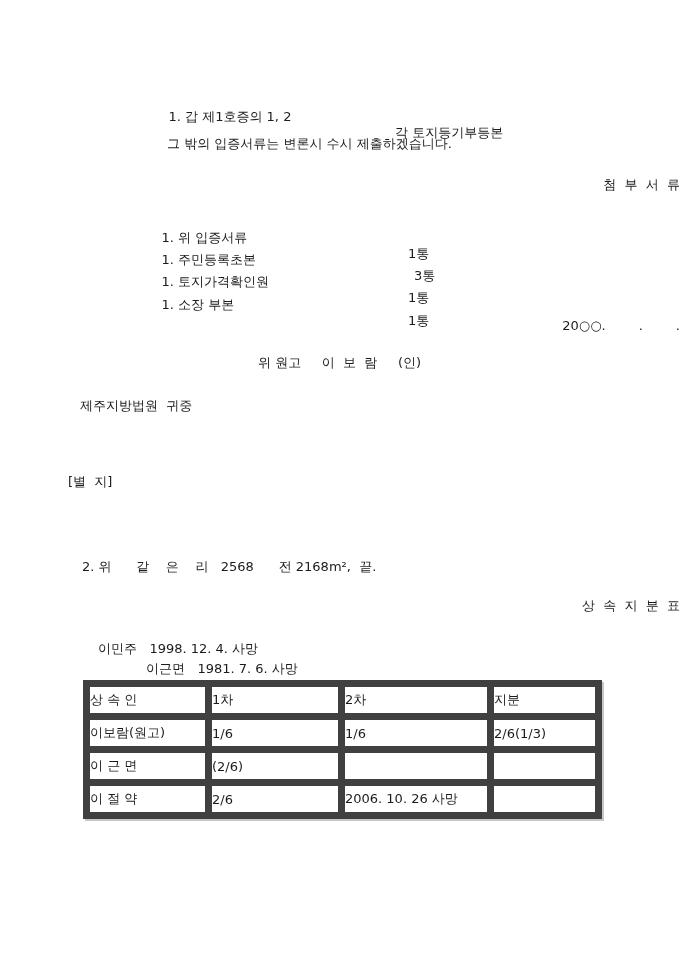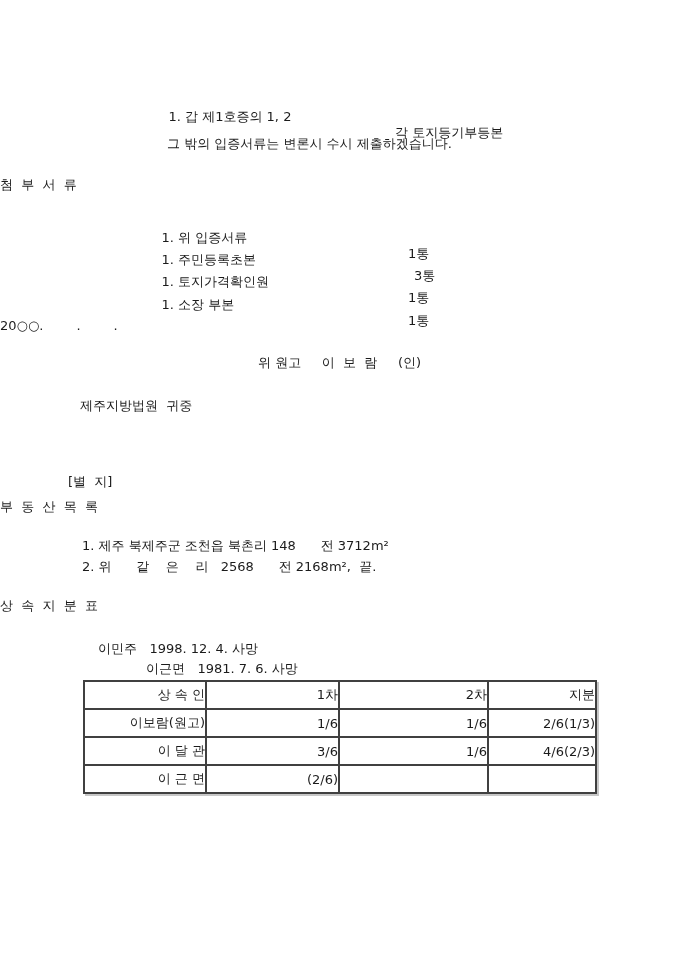--- a/index.html
+++ b/index.html
@@ -14,40 +14,40 @@
     overflow: hidden;
   }
   .t {
     position: absolute;
     white-space: pre;
     line-height: 16px;
   }
   .center {
     left: 0;
     width: 680px;
-    text-align: left;
+    text-align: right;
   }
   .abs {
     position: absolute;
     white-space: pre;
   }
   table.shares {
     position: absolute;
     left: 83px;
     top: 680px;
     border-collapse: collapse;
     box-shadow: 2px 2px 0 rgba(130,130,130,0.45);
     font-size: 13px;
     color: #1b1b1b;
   }
   table.shares td {
-    border: 2px solid #404040;
+    border: 7px solid #404040;
     height: 26px;
     padding: 0;
-    text-align: right;
+    text-align: left;
     white-space: pre;
   }
   .col-name { width: 122px; }
   .col-first { width: 133px; }
   .col-second { width: 149px; }
   .col-share { width: 108px; }
 </style>
 </head>
 <body>
 
@@ -77,22 +77,20 @@
     <span>1. 소장 부본</span>
     <span class="abs" style="left:263px;">1통</span>
   </div>
 
   <div class="t center" style="top:318px;">20○○.        .        .</div>
   <div class="t" style="top:355px; left:258px;">위 원고     이  보  람     (인)</div>
   <div class="t" style="top:398px; left:80px;">제주지방법원  귀중</div>
 
   <div class="t" style="top:474px; left:68px;">[별  지]</div>
 
-  <div class="t center" style="top:499px;">부  동  산  목  록</div>
-  <div class="t" style="top:538px; left:82px;">1. 제주 북제주군 조천읍 북촌리 148      전 3712m²</div>
   <div class="t" style="top:559px; left:82px;">2. 위      같    은    리   2568      전 2168m²,  끝.</div>
 
   <div class="t center" style="top:598px;">상  속  지  분  표</div>
   <div class="t" style="top:641px; left:98px;">이민주   1998. 12. 4. 사망</div>
   <div class="t" style="top:661px; left:98px;margin-left:48px;">이근면   1981. 7. 6. 사망</div>
 
   <table class="shares">
     <colgroup>
       <col class="col-name">
         <col class="col-first">
@@ -106,27 +104,27 @@
         <td>2차</td>
         <td>지분</td>
       </tr>
       <tr>
         <td>이보람(원고)</td>
         <td>1/6</td>
         <td>1/6</td>
         <td>2/6(1/3)</td>
       </tr>
       <tr>
-        <td>이 달 관</td>
-        <td>3/6</td>
-        <td>1/6</td>
-        <td>4/6(2/3)</td>
-      </tr>
-      <tr>
         <td>이 근 면</td>
         <td>(2/6)</td>
         <td></td>
+        <td></td>
+      </tr>
+      <tr>
+        <td>이 절 약</td>
+        <td>2/6</td>
+        <td>2006. 10. 26 사망</td>
         <td></td>
       </tr>
     </tbody>
   </table>
 
 </div>
 
 </body></html>

